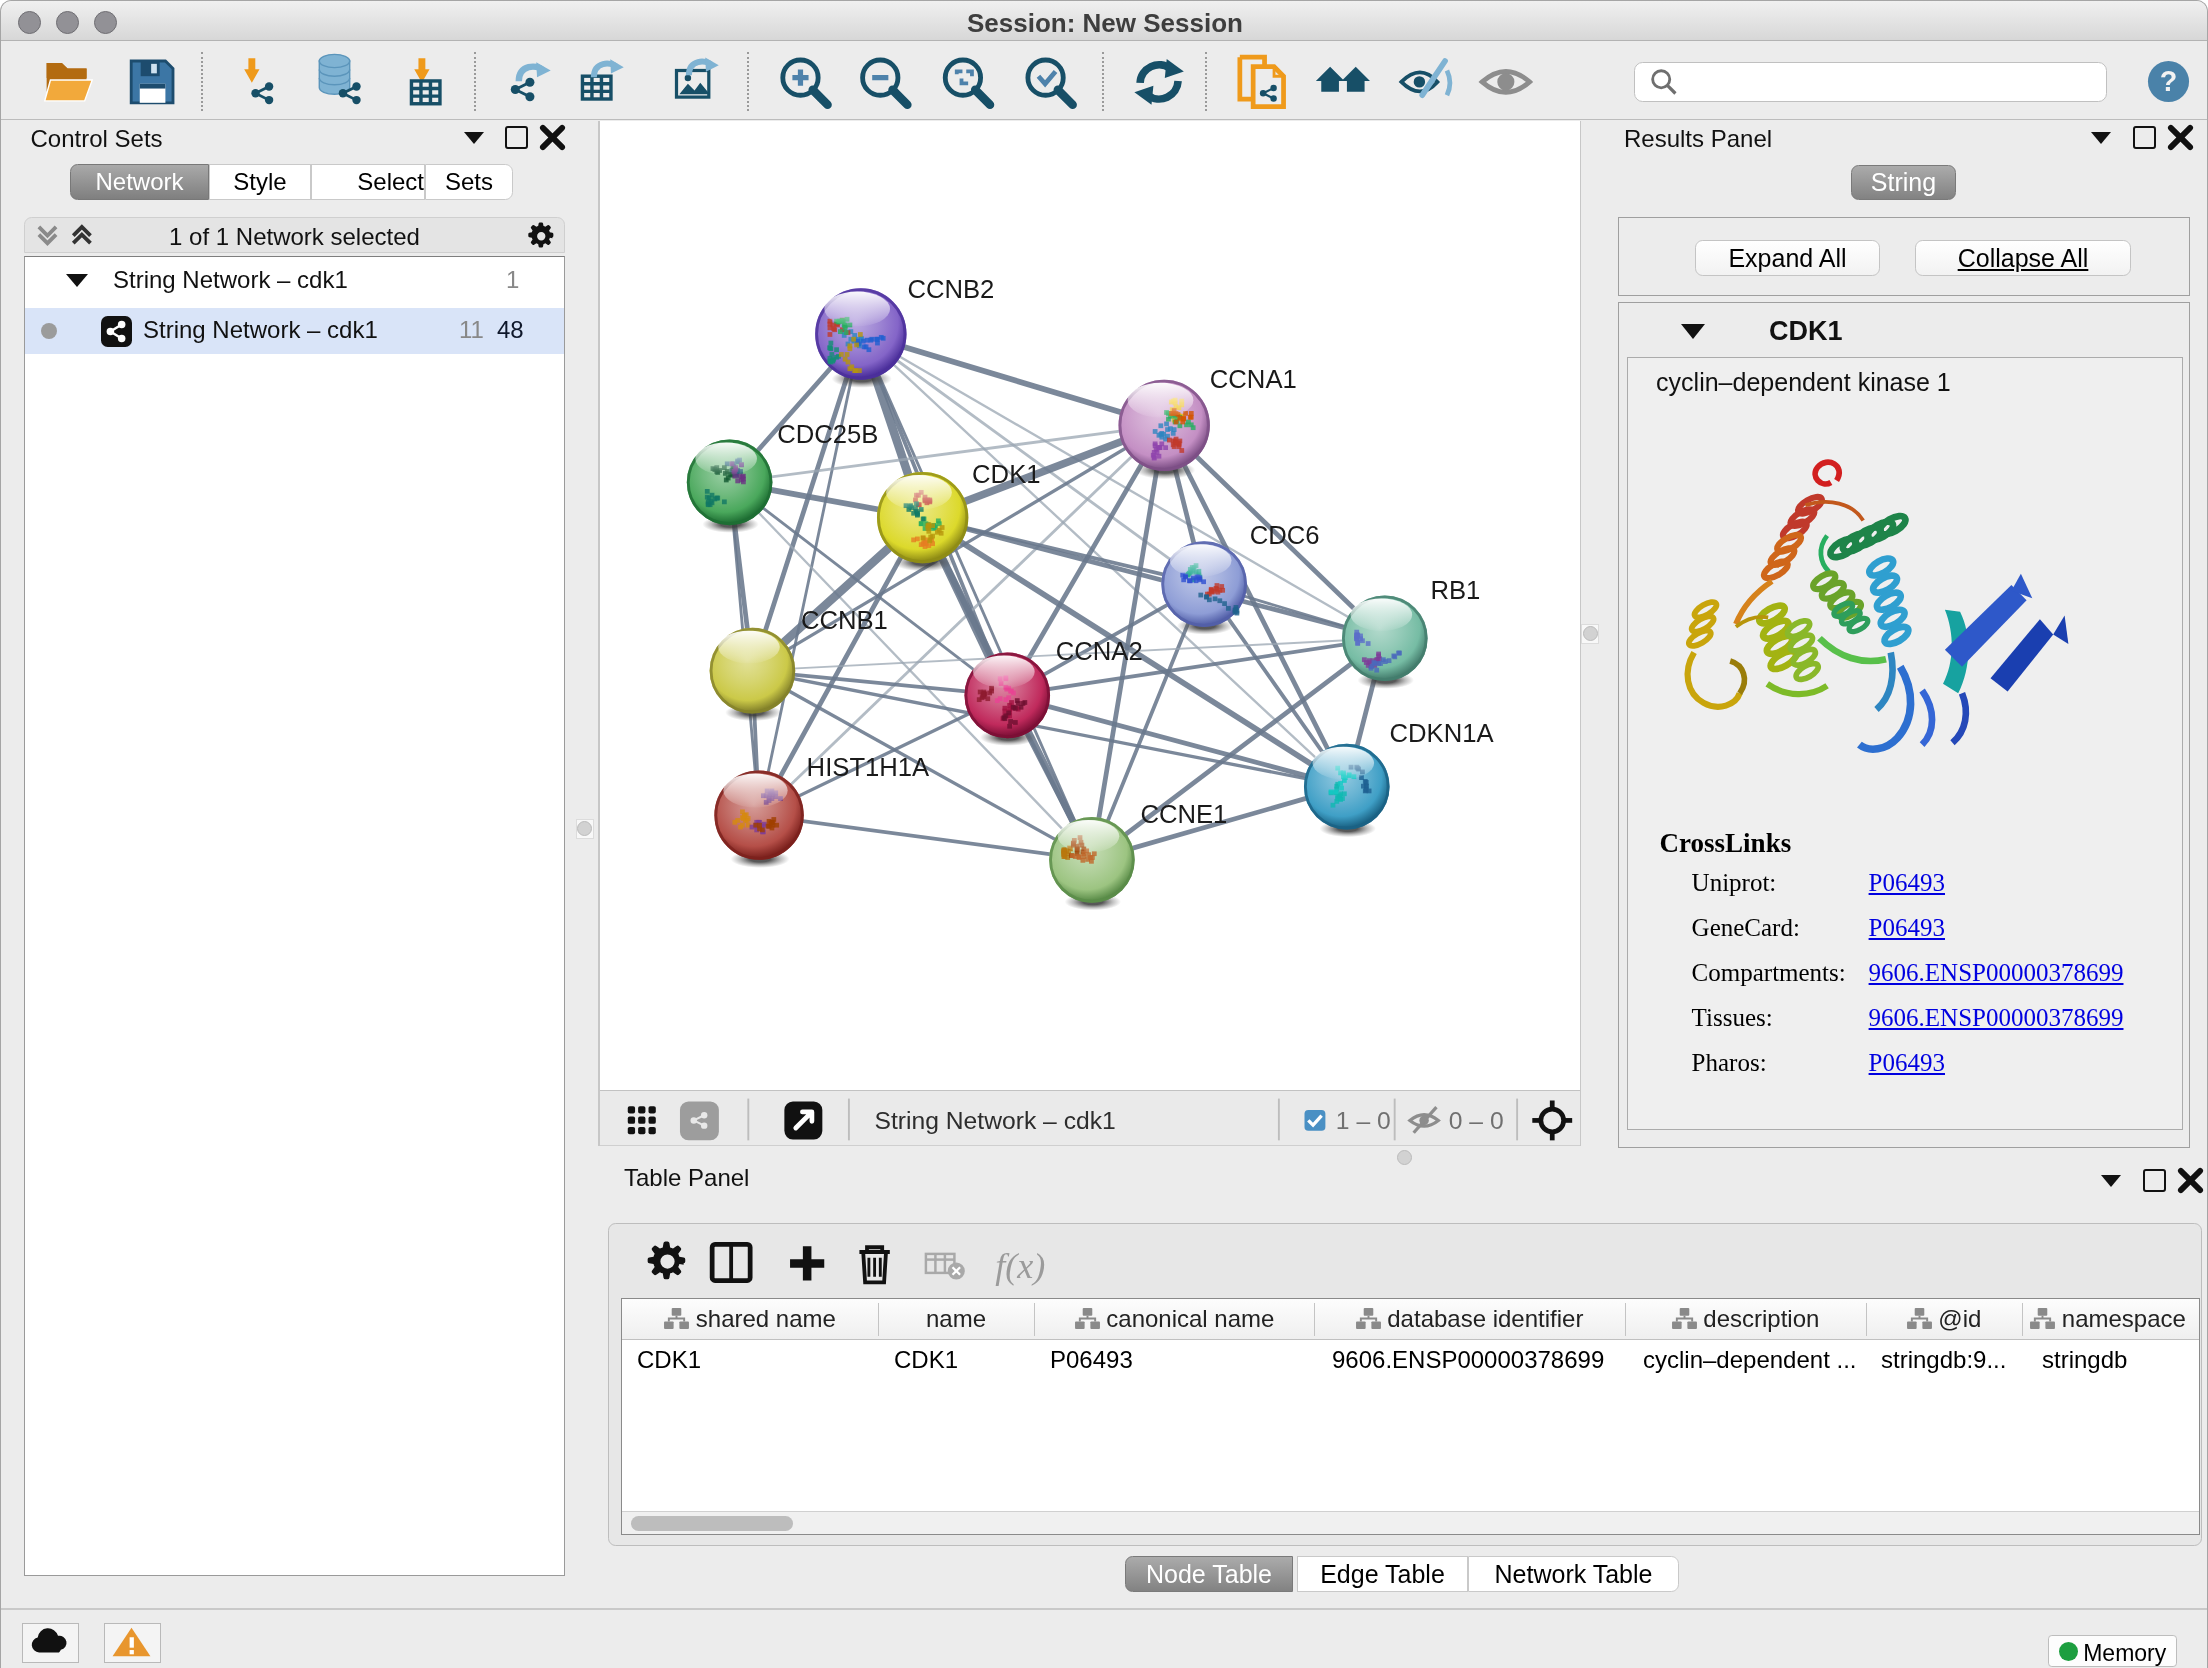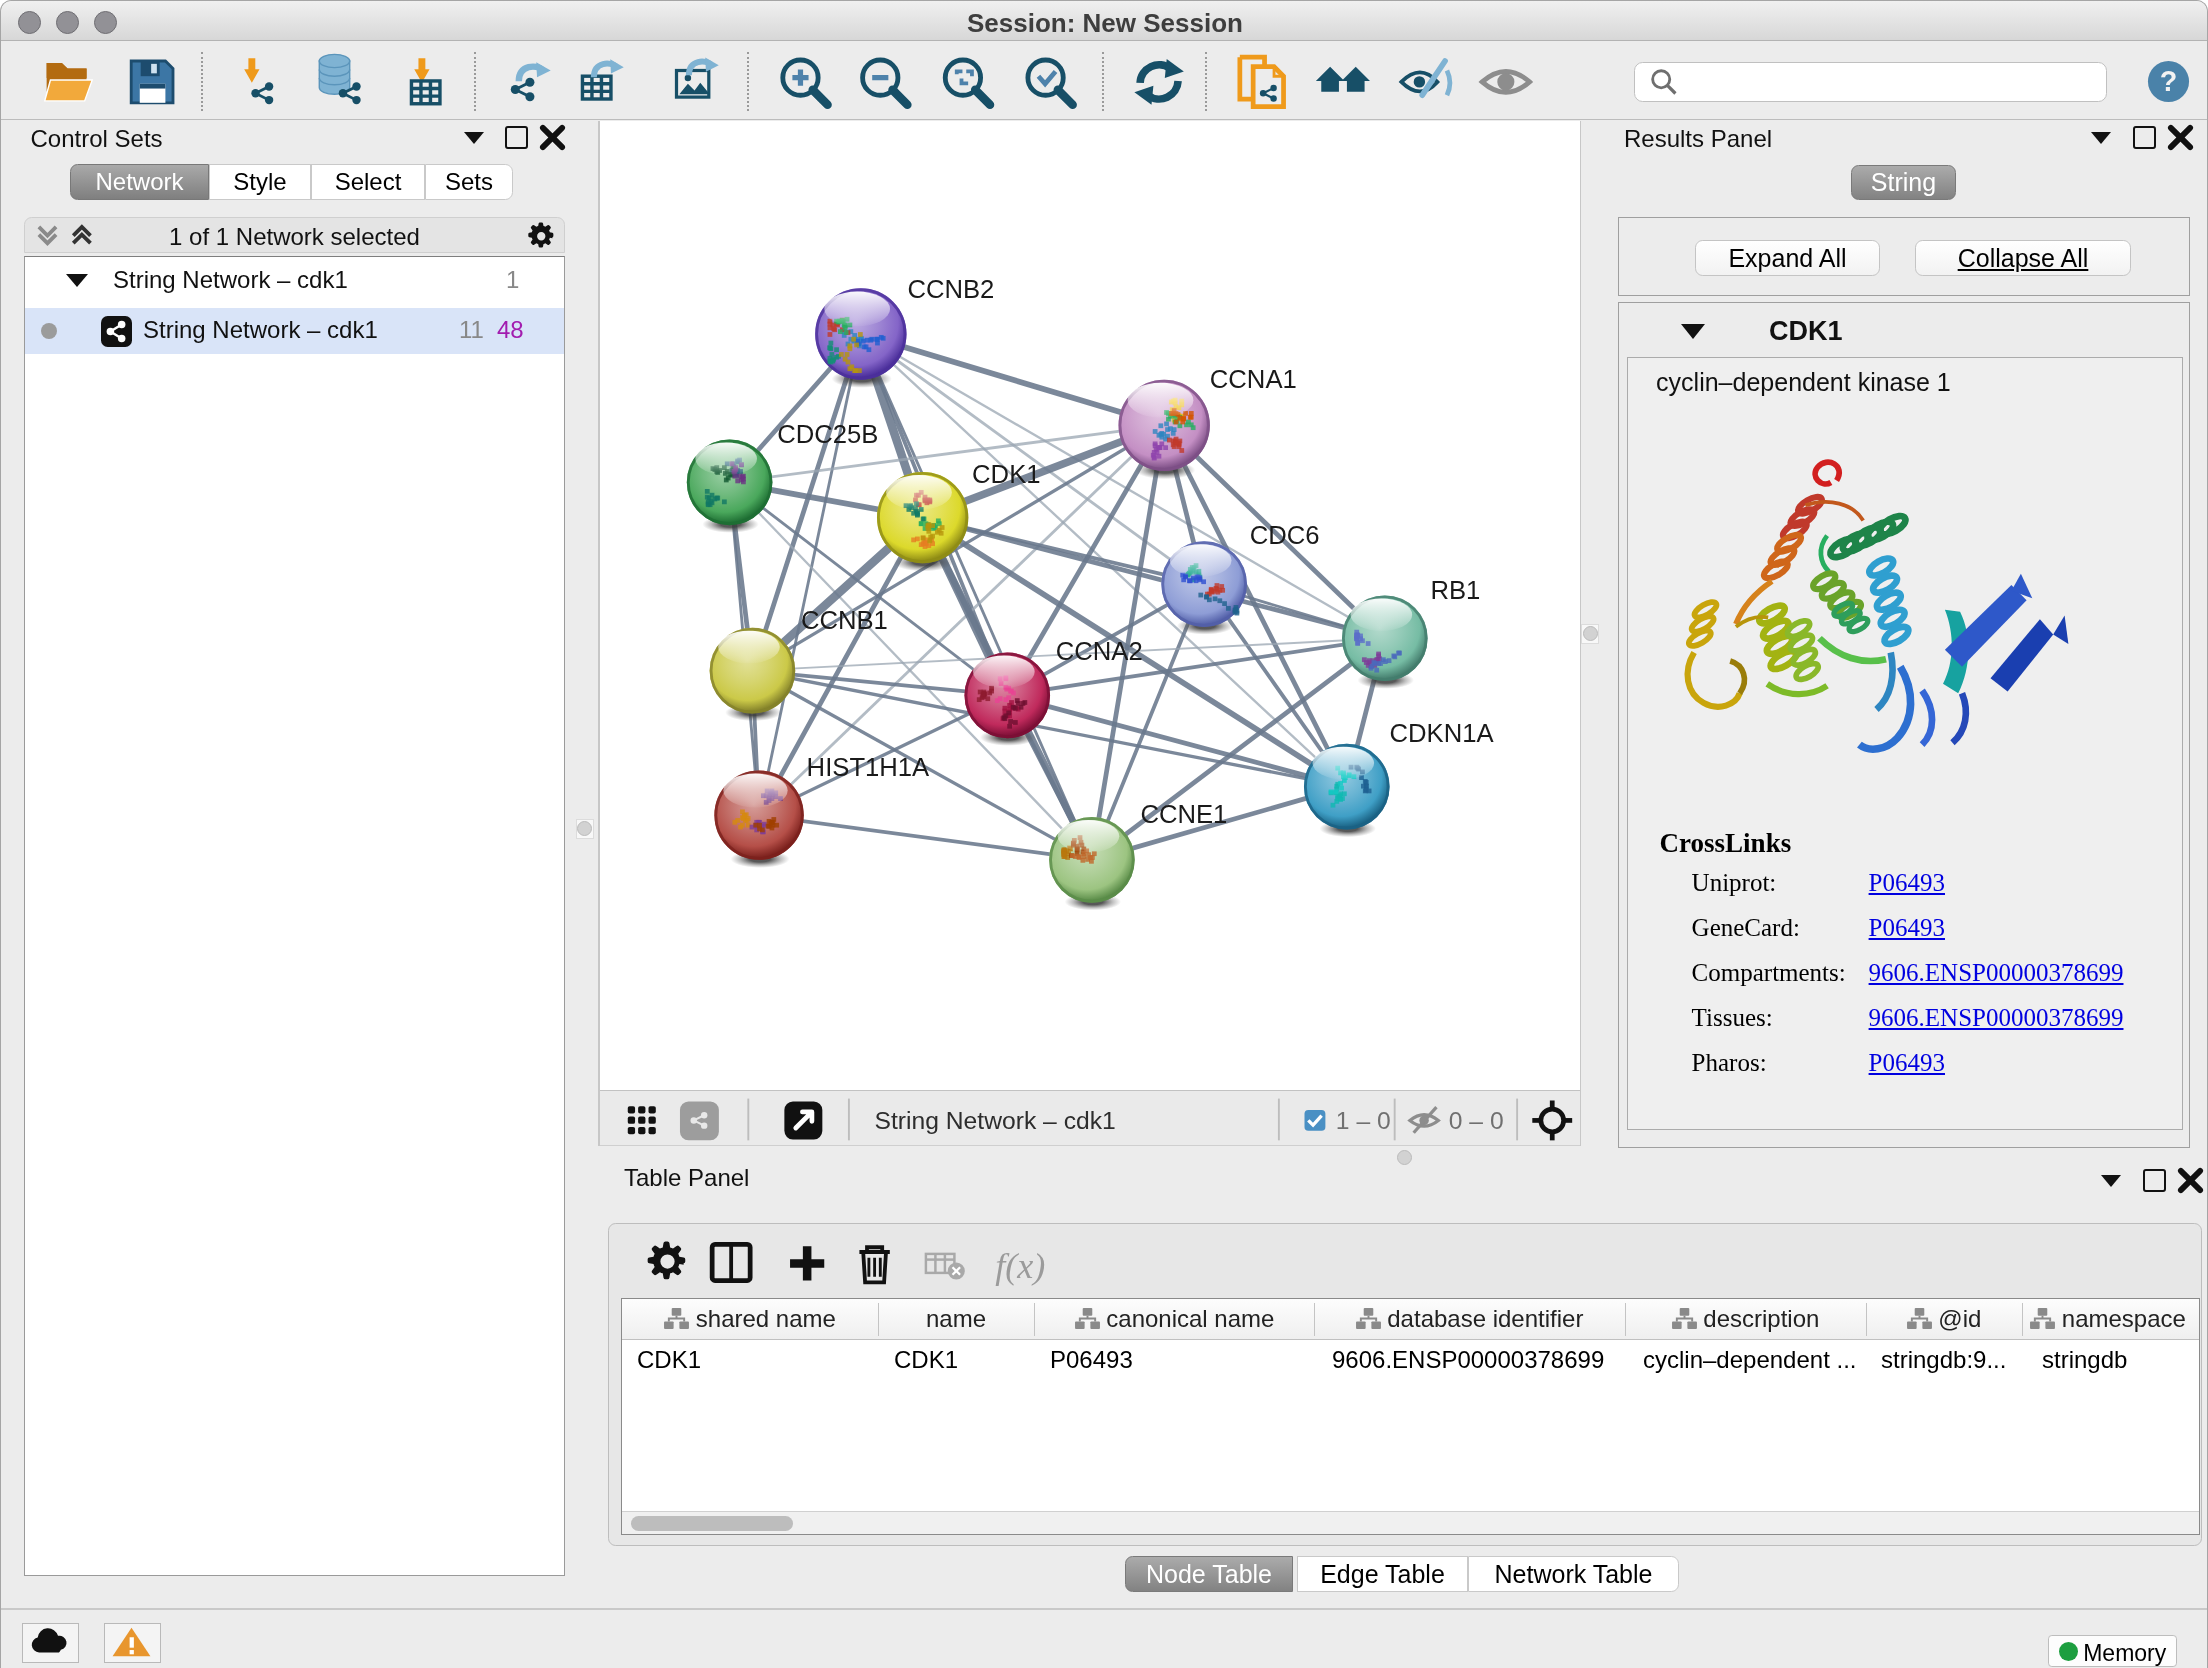--- a/index.html
+++ b/index.html
@@ -188,21 +188,21 @@
 
   <div id="cpanel" class="abs">
     <div class="abs panel-title" style="left:29.5px;top:3.8px;">Control Sets</div>
     <div class="abs winctl-tri" style="left:463px;top:10.5px;"></div>
     <div class="abs winctl-box" style="left:504px;top:4.8px;"></div>
     <svg class="abs" style="left:538px;top:2.9px;" width="27" height="27" viewBox="0 0 28 28">
         <path d="M4 4 L24 24 M24 4 L4 24" stroke="#111" stroke-width="6" stroke-linecap="round"></path>
       </svg>
     <div class="tab sel" style="left:69px;top:43px;width:139px;border-radius:7.6px 0 0 7.6px;">Network</div>
     <div class="tab" style="left:208px;top:43px;width:102px;">Style</div>
-    <div class="tab" style="left:310px;top:43px;width:114px;">Select</div>
+    <div class="tab" style="left:310px;top:43px;width:114px;text-align:right;">Select</div>
     <div class="tab" style="left:424px;top:43px;width:88px;border-radius:0 7.6px 7.6px 0;">Sets</div>
     <div class="abs" style="left:23px;top:96px;width:541px;height:36px;background:#e4e4e4;border:1px solid #cfcfcf;border-radius:7.6px 7.6px 0 0;">
       <svg class="abs" style="left:11.4px;top:4.8px;" width="86" height="27" viewBox="0 0 90 28">
         <path d="M3 4 L12 13 L21 4 M3 12 L12 21 L21 12" fill="none" stroke="#8a8a8a" stroke-width="4"></path>
         <path d="M39 13 L48 4 L57 13 M39 21 L48 12 L57 21" fill="none" stroke="#333" stroke-width="4"></path>
       </svg>
       <div class="abs" style="left:0;top:4.8px;width:100%;text-align:center;font-size:24px;color:#111;">1 of 1 Network selected</div>
       <svg class="abs" style="left:502px;top:3.8px;" width="28.5" height="28.5" viewBox="0 0 24 24">
           <path fill="#111" d="M12 8.5A3.5 3.5 0 1 0 12 15.5 3.5 3.5 0 0 0 12 8.5zm9.4 5.1l-2.2-.4a7 7 0 0 1-.6 1.5l1.3 1.9a1 1 0 0 1-.1 1.3l-1.2 1.2a1 1 0 0 1-1.3.1l-1.9-1.3a7 7 0 0 1-1.5.6l-.4 2.2a1 1 0 0 1-1 .8h-1.7a1 1 0 0 1-1-.8l-.4-2.2a7 7 0 0 1-1.5-.6l-1.9 1.3a1 1 0 0 1-1.3-.1L3.5 17.9a1 1 0 0 1-.1-1.3l1.3-1.9a7 7 0 0 1-.6-1.5l-2.2-.4a1 1 0 0 1-.8-1v-1.7a1 1 0 0 1 .8-1l2.2-.4a7 7 0 0 1 .6-1.5L3.4 5.3a1 1 0 0 1 .1-1.3l1.2-1.2a1 1 0 0 1 1.3-.1l1.9 1.3a7 7 0 0 1 1.5-.6l.4-2.2a1 1 0 0 1 1-.8h1.7a1 1 0 0 1 1 .8l.4 2.2a7 7 0 0 1 1.5.6l1.9-1.3a1 1 0 0 1 1.3.1l1.2 1.2a1 1 0 0 1 .1 1.3l-1.3 1.9a7 7 0 0 1 .6 1.5l2.2.4a1 1 0 0 1 .8 1v1.7a1 1 0 0 1-.8 1z"></path>
         </svg>
@@ -223,21 +223,21 @@
                 <circle cx="22" cy="24" r="4"></circle>
               </g>
               <g stroke="#fff" stroke-width="2.6">
                 <line x1="10" y1="16.5" x2="22" y2="9"></line>
                 <line x1="10" y1="16.5" x2="22" y2="24"></line>
               </g>
             </svg>
         </div>
         <div class="abs" style="left:118px;top:7.6px;">String Network – cdk1</div>
         <div class="abs" style="left:434px;top:7.6px;color:#888;">11</div>
-        <div class="abs" style="left:472px;top:7.6px;color:#a21caf;">48</div>
+        <div class="abs" style="left:472px;top:7.6px;color:#0f172a;">48</div>
       </div>
     </div>
   </div>
 
   <div id="cpanel-divider" class="abs"></div>
   <div id="canvas" class="abs">
     <svg width="980" height="969" viewBox="0 0 1030 1019" id="netsvg">
         <defs>
           <radialGradient id="gCCNB2" cx="0.44" cy="0.38" r="0.60">
             <stop offset="0" stop-color="#bbaae1"></stop>

